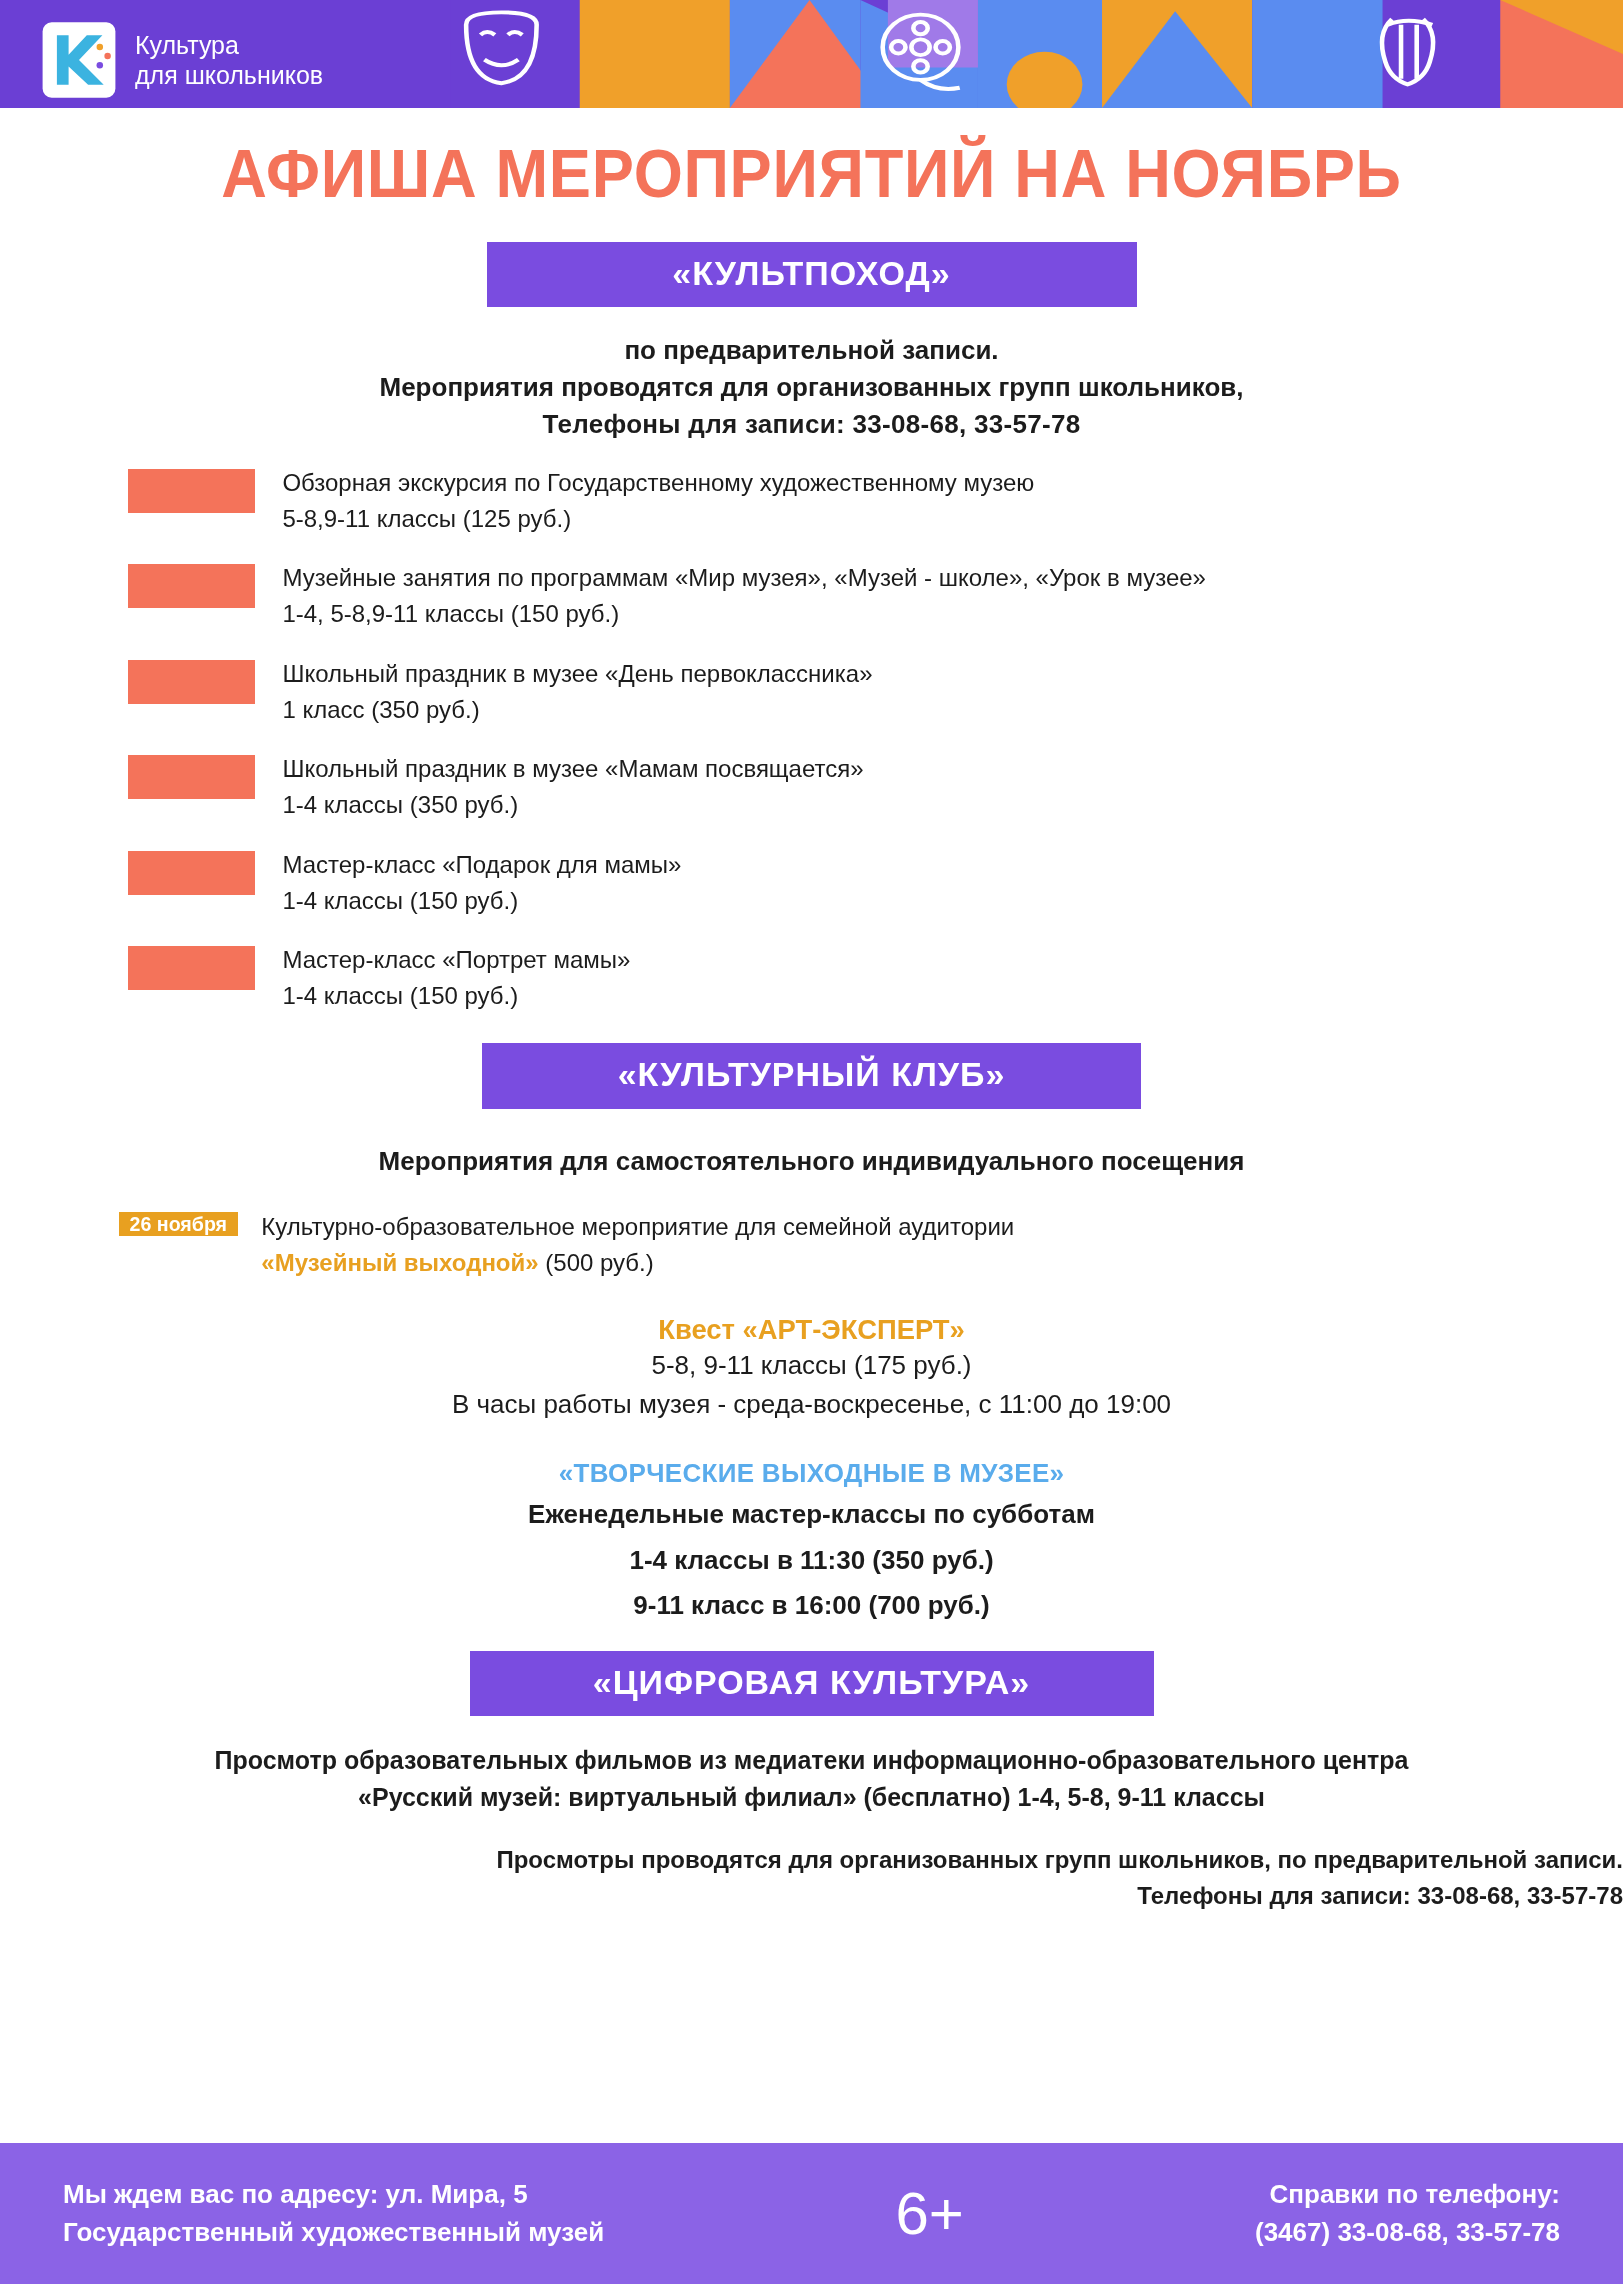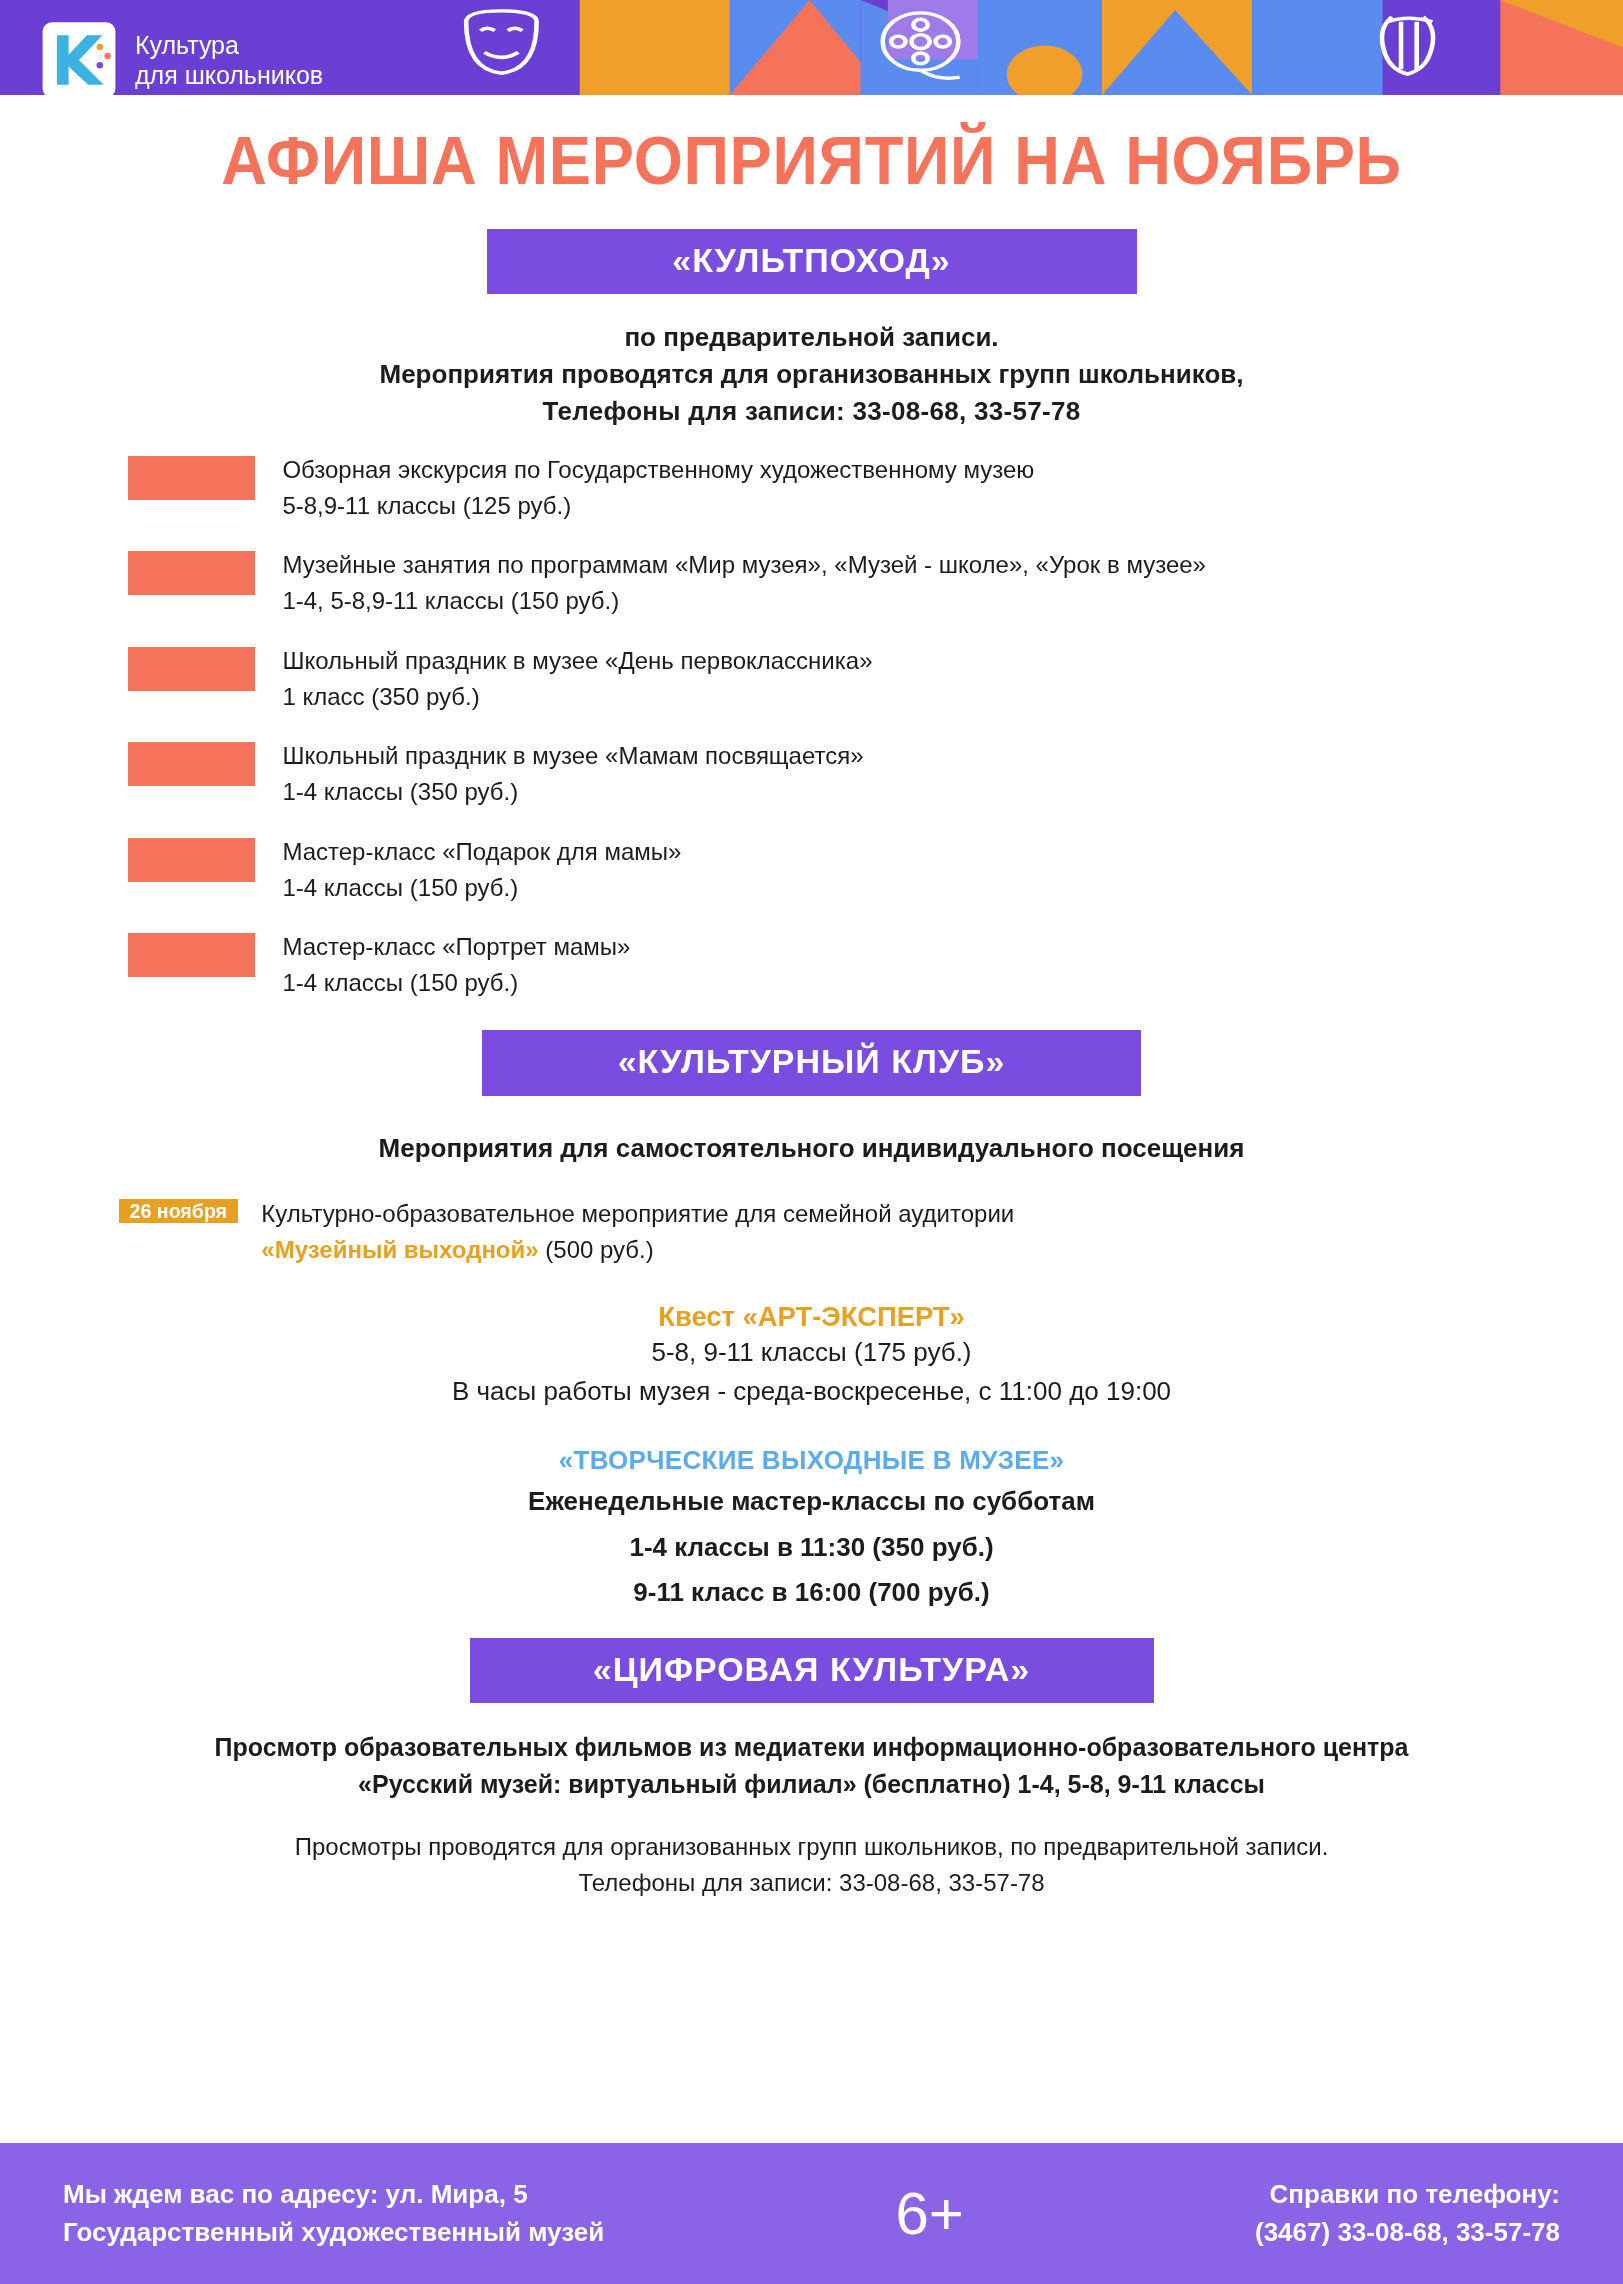--- a/index.html
+++ b/index.html
@@ -11,21 +11,21 @@
     width: 1623px;
     height: 2284px;
     font-family: "Liberation Sans", sans-serif;
     position: relative;
     overflow: hidden;
   }
 
   
   .header {
     position: relative;
-    height: 95px;
+    height: 108px;
     background: #6b3fd4;
     overflow: hidden;
   }
   .hdr-shapes {
     position: absolute;
     inset: 0;
     width: 100%;
     height: 100%;
   }
   .logo-wrap {
@@ -181,24 +181,25 @@
   .digital-bold {
     margin-top: 26px;
     text-align: center;
     font-size: 25px;
     font-weight: bold;
     color: #1c1c1c;
     line-height: 1.48;
   }
   .digital-note {
     margin-top: 26px;
-    text-align: center;
+    text-align: right;
     font-size: 24px;
     color: #1c1c1c;
     line-height: 1.48;
+    font-weight: bold;
   }
 
   
   .footer {
     position: absolute;
     left: 0;
     right: 0;
     bottom: 0;
     height: 141px;
     background: #8b63e6;

